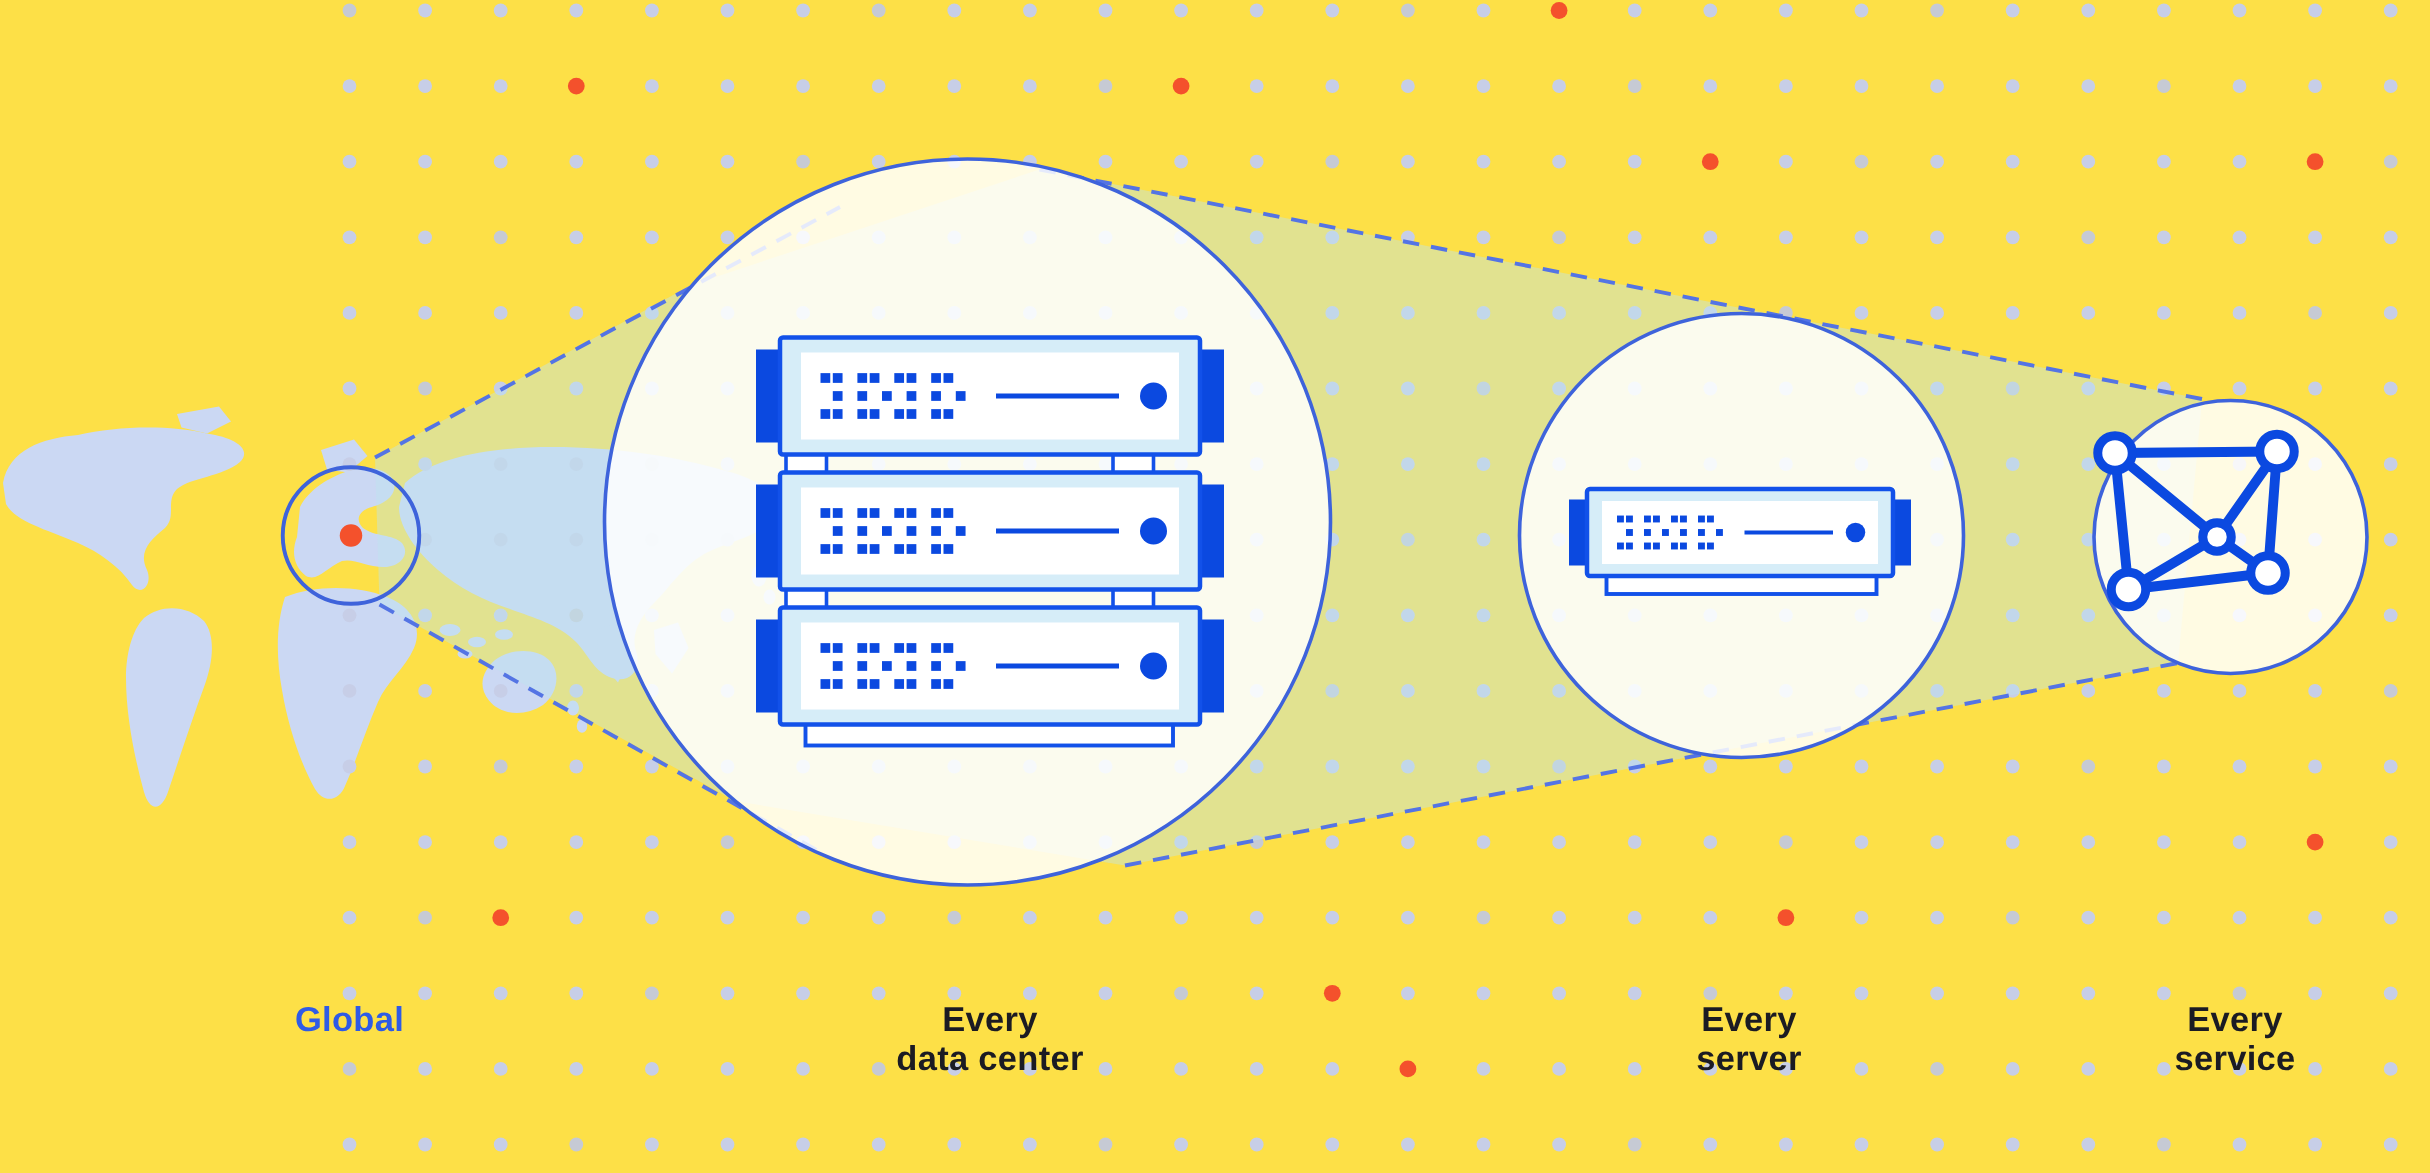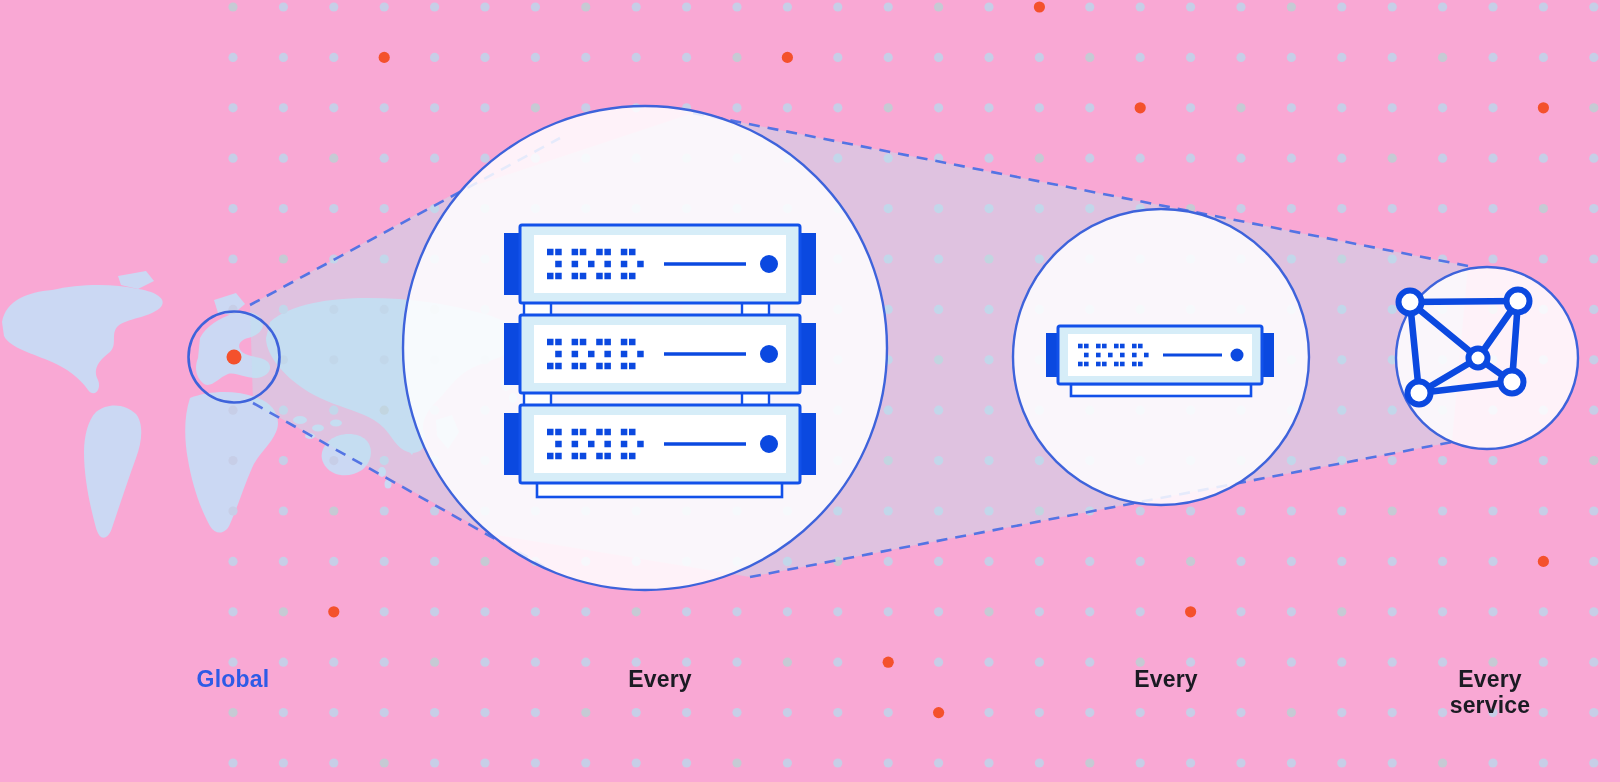--- a/index.html
+++ b/index.html
@@ -1,17 +1,17 @@
 <!DOCTYPE html>
 <html><head>
 <meta charset="utf-8">
 <style>
   html,body{margin:0;padding:0;background:#ffffff;}
   #stage{
-    position:relative;width:1620px;height:782px;background:#f9a8d4;overflow:hidden;
+    position:relative;width:1620px;height:782px;background:#fde047;overflow:hidden;
     font-family:"Liberation Sans", sans-serif;
   }
   svg{position:absolute;left:0;top:0;}
   .map-land{fill:var(--map-fill);}
   .wedge{fill:var(--wedge-cyan);opacity:.44;}
   .dash{stroke:var(--dash-blue);stroke-width:2.6;fill:none;stroke-dasharray:11 8;}
   .halo{fill:#ffffff;fill-opacity:.85;stroke:var(--circle-blue);stroke-width:2.4;}
   .map-ring{fill:none;stroke:var(--circle-blue);stroke-width:2.6;}
   .srv-box{fill:var(--light-band);stroke:var(--server-blue);stroke-width:3;}
   .srv-panel{fill:#ffffff;}
@@ -684,21 +684,23 @@
       <circle class="mesh-node" cx="1419" cy="393" r="11.5"></circle>
       <circle class="mesh-node" cx="1478" cy="358" r="9.5"></circle>
     </g>
   </svg>
 
   <div class="caption blue" style="left:233px">
     <div>Global</div>
   </div>
   <div class="caption" style="left:660px">
     <div>Every</div>
+    <div>data center</div>
   </div>
   <div class="caption" style="left:1166px">
     <div>Every</div>
+    <div>server</div>
   </div>
   <div class="caption" style="left:1490px">
     <div>Every</div>
     <div>service</div>
   </div>
 </div>
 
 </body></html>

